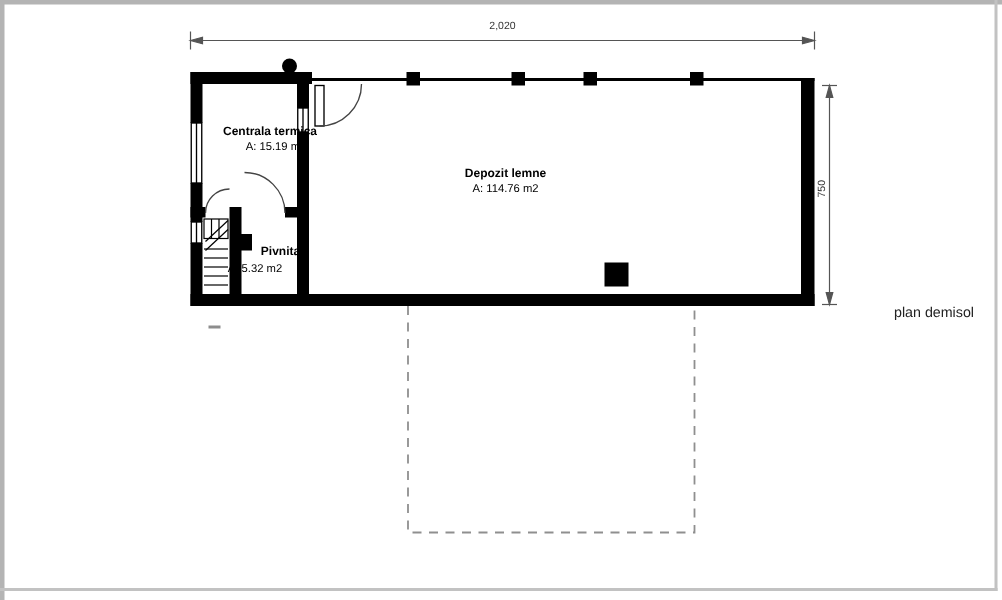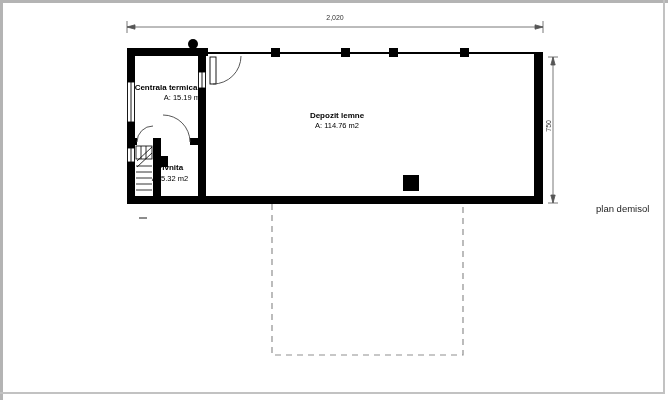--- a/index.html
+++ b/index.html
@@ -97,24 +97,24 @@
       <line x1="548" y1="203" x2="558" y2="203"></line>
       <polygon points="553,57 550.8,65 555.2,65"></polygon>
       <polygon points="553,203 550.8,195 555.2,195"></polygon>
     </g>
   </svg>
 
   <div class="label dim-label" style="left:300px;top:14px;width:70px;">2,020</div>
 
   <div class="label dim-label" style="left:537px;top:122px;width:24px;transform:rotate(-90deg);">750</div>
 
-  <div class="label room-name" style="left:131px;top:84px;width:70px;">Centrala termica</div>
+  <div class="label room-name" style="left:131px;top:84px;width:70px;padding-left:14px;">Centrala termica</div>
   <div class="label room-area" style="left:149px;top:94px;width:70px;">A: 15.19 m2</div>
 
-  <div class="label room-name" style="left:147px;top:164px;width:46px;">Pivnita</div>
+  <div class="label room-name" style="left:164px;top:164px;width:46px;">Pivnita</div>
   <div class="label room-area" style="left:141px;top:175px;width:58px;">A: 5.32 m2</div>
 
   <div class="label room-name" style="left:292px;top:112px;width:90px;">Depozit lemne</div>
   <div class="label room-area" style="left:292px;top:122px;width:90px;text-align:center;">A: 114.76 m2</div>
 
   <div class="label caption" style="left:596px;top:204px;">plan demisol</div>
 
   <div class="abs" style="left:139px;top:217px;width:8px;height:2px;background:#8d8d8d;"></div>
 
 

